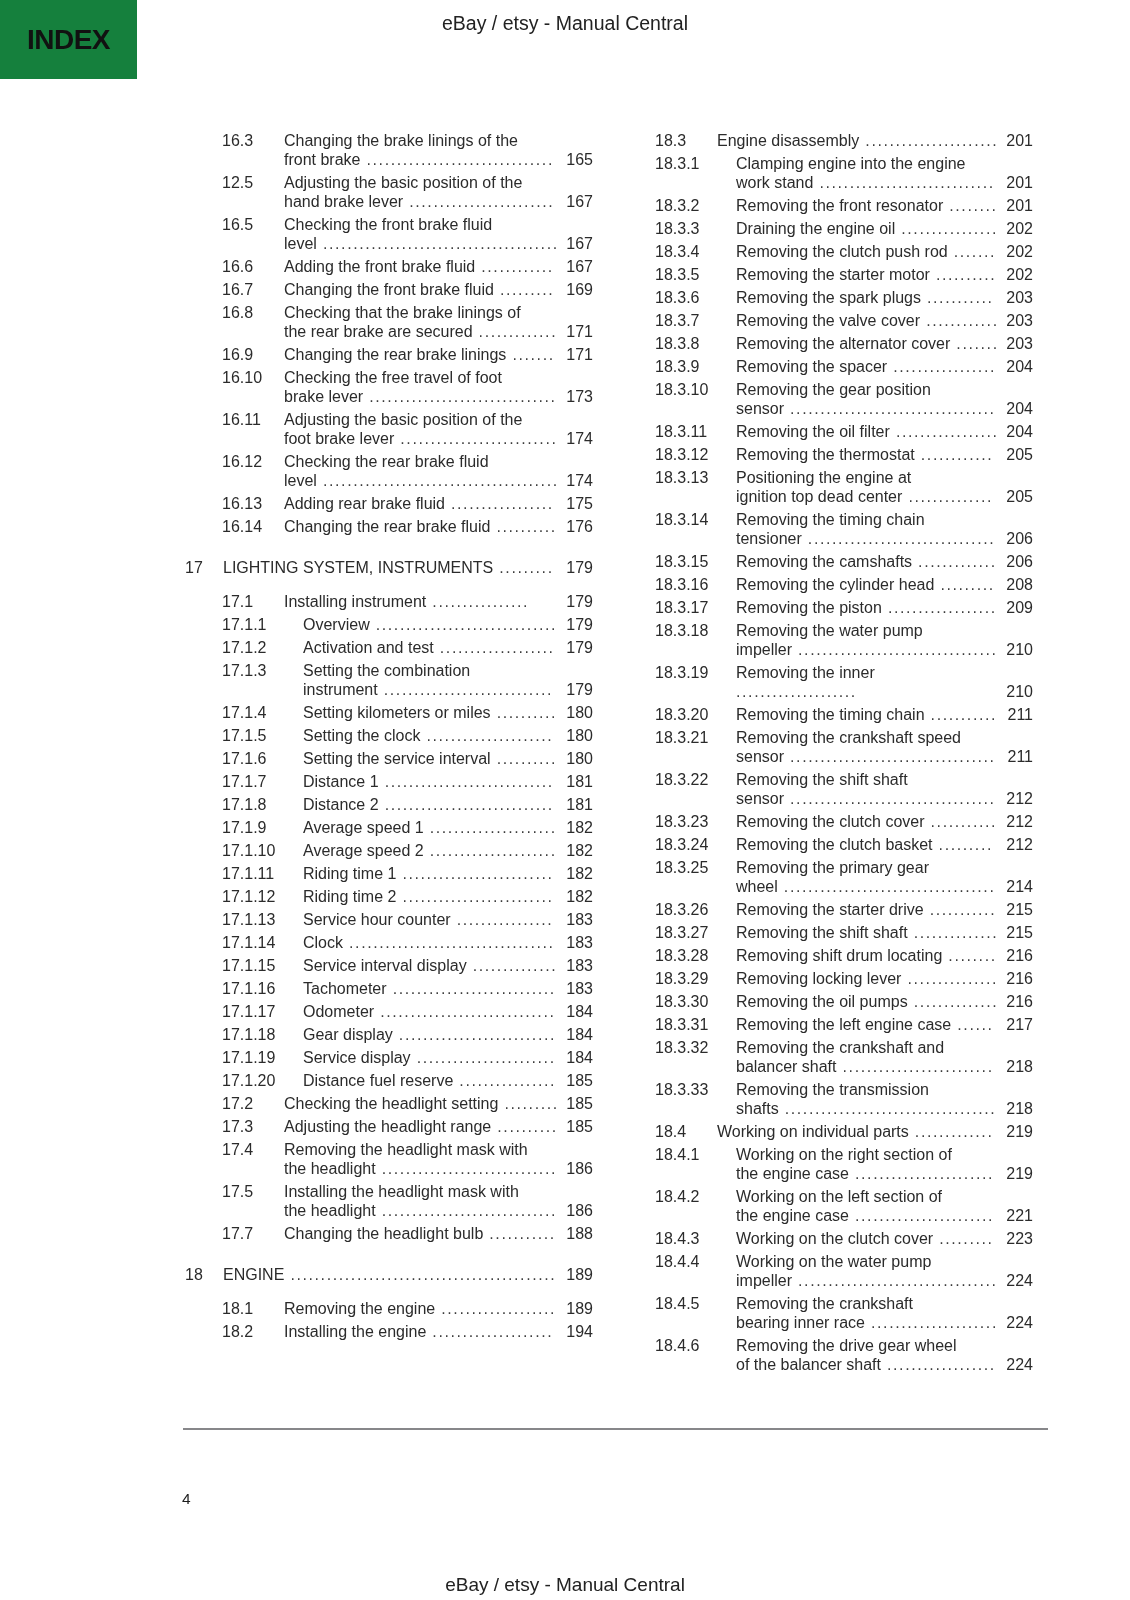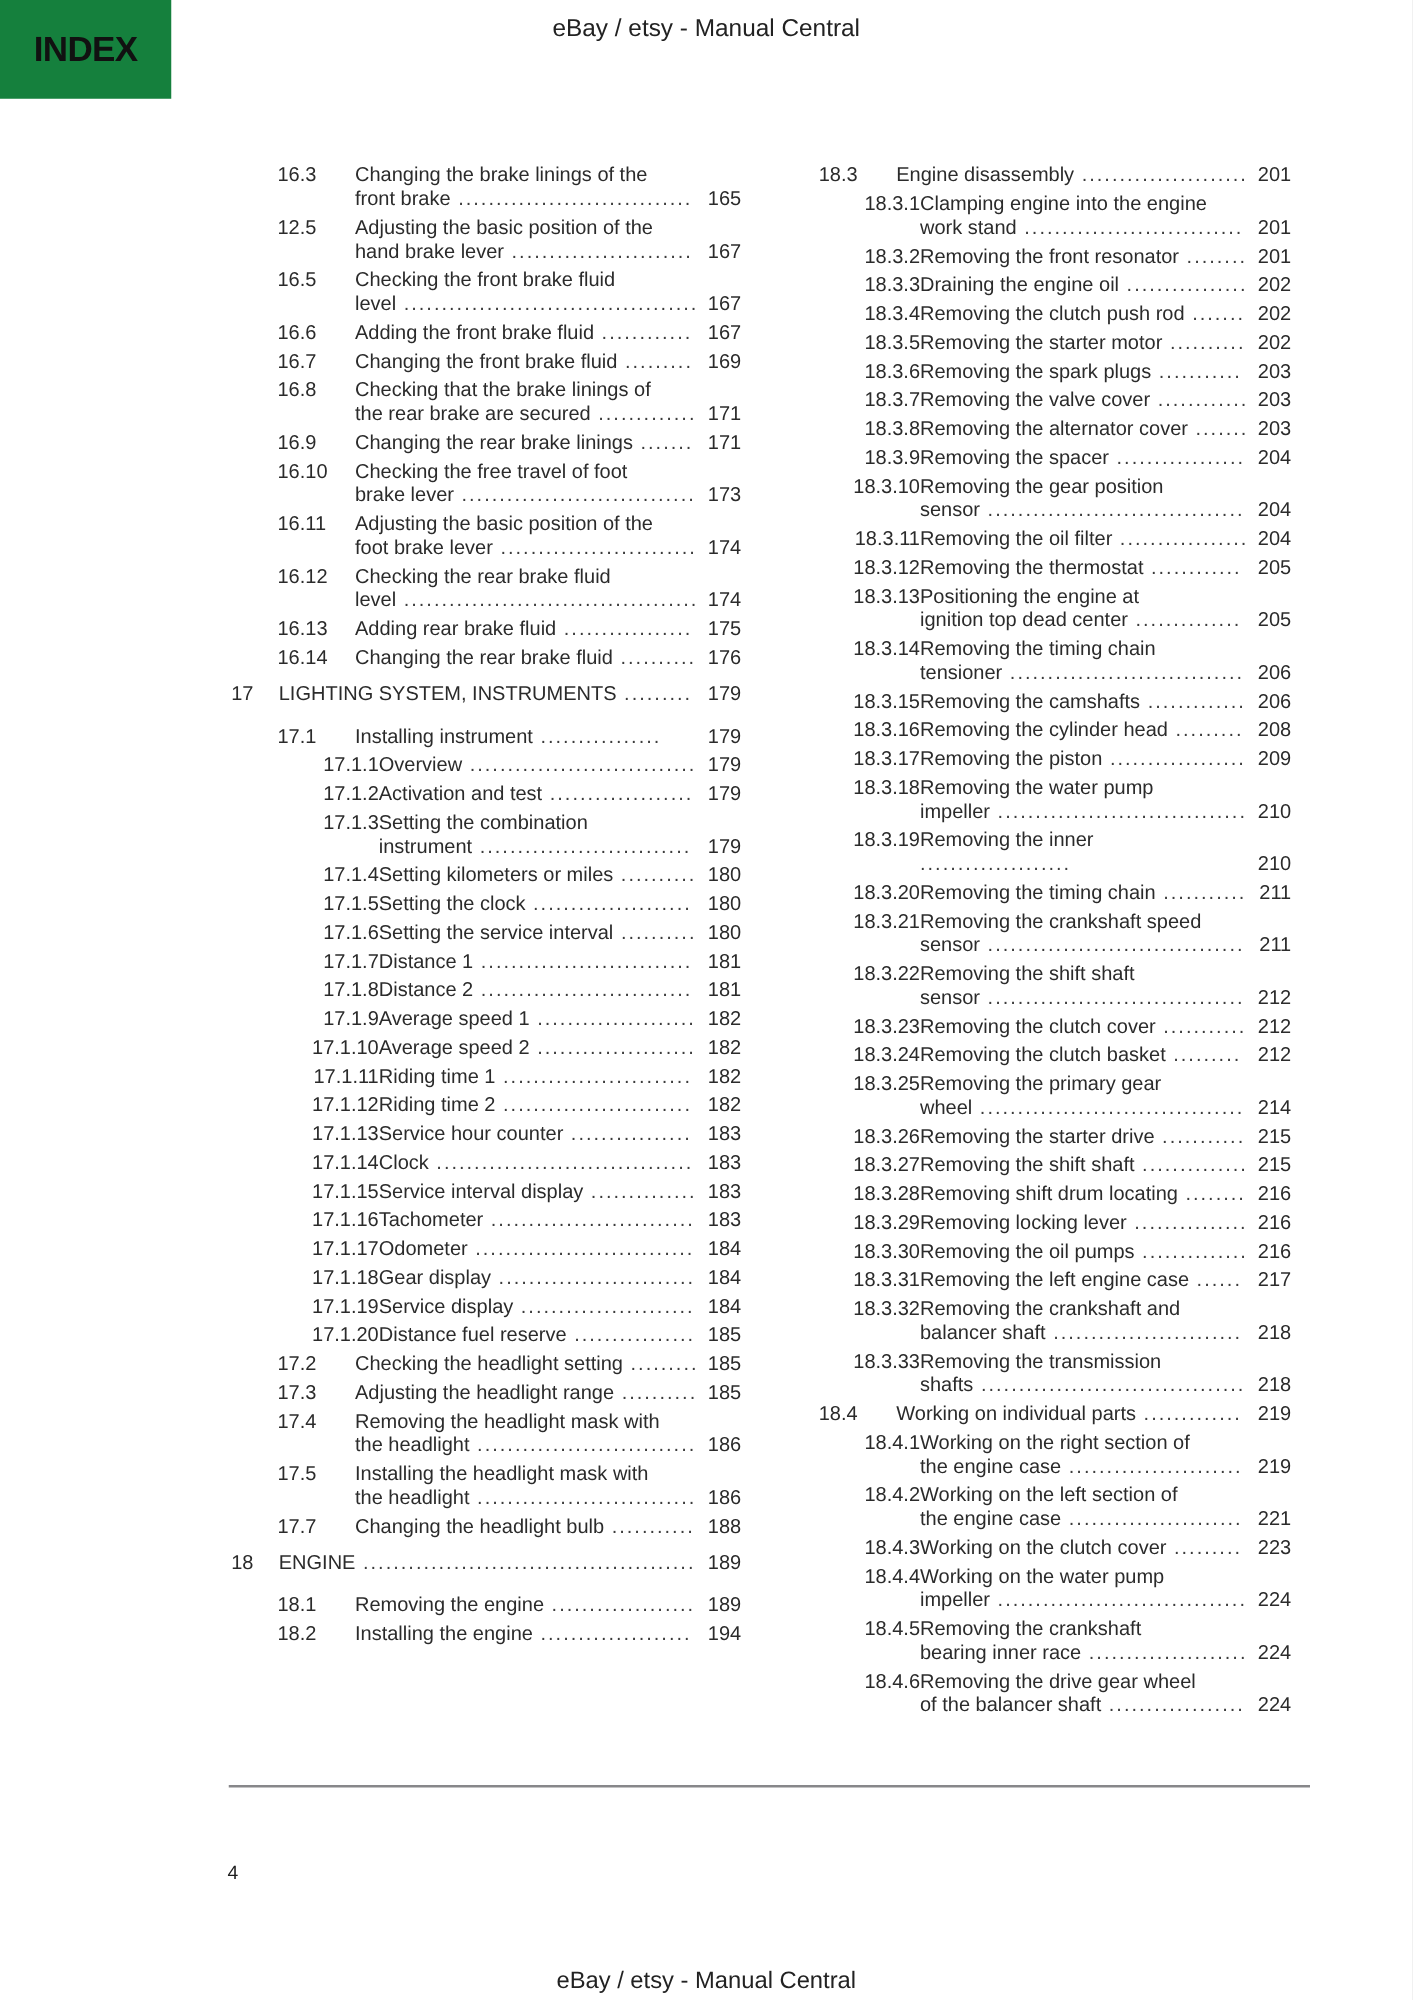--- a/index.html
+++ b/index.html
@@ -23,26 +23,26 @@
     position: absolute; left: 0; right: 0; top: 10px;
     text-align: center;
     font-size: 19.5px; line-height: 26px;
     color: #222222;
   }
   .toc-column { position: absolute; top: 131px; }
   .toc-column.left  { left: 185px; width: 408px; }
   .toc-column.right { left: 618px; width: 415px; }
 
   .entry { display: flex; align-items: flex-start; margin-bottom: 4px; font-size: 16px; line-height: 19px; }
-  .entry.lv1 { margin-top: 10px; margin-bottom: 15px; }
+  .entry.lv1 { margin-top: 22px; margin-bottom: 15px; }
   .entry.lv2, .entry.lv3 { padding-left: 37px; }
   .num { flex: 0 0 auto; }
   .lv1 > .num { width: 38px; }
   .lv2 > .num { width: 62px; }
-  .lv3 > .num { width: 81px; text-align: right; }
+  .lv3 > .num { width: 81px; }
   .body { display: block; flex: 1 1 auto; position: relative; padding-right: 34px; }
   .title { white-space: pre-line; }
   .dots { letter-spacing: 1.6px; color: #3c3c3c; }
   .pagenum { position: absolute; right: 0; bottom: 0; }
 
   .footer-rule {
     position: absolute; left: 183px; top: 1428px;
     width: 865px; height: 2px; background: #87878a;
   }
   .sheet-number {

